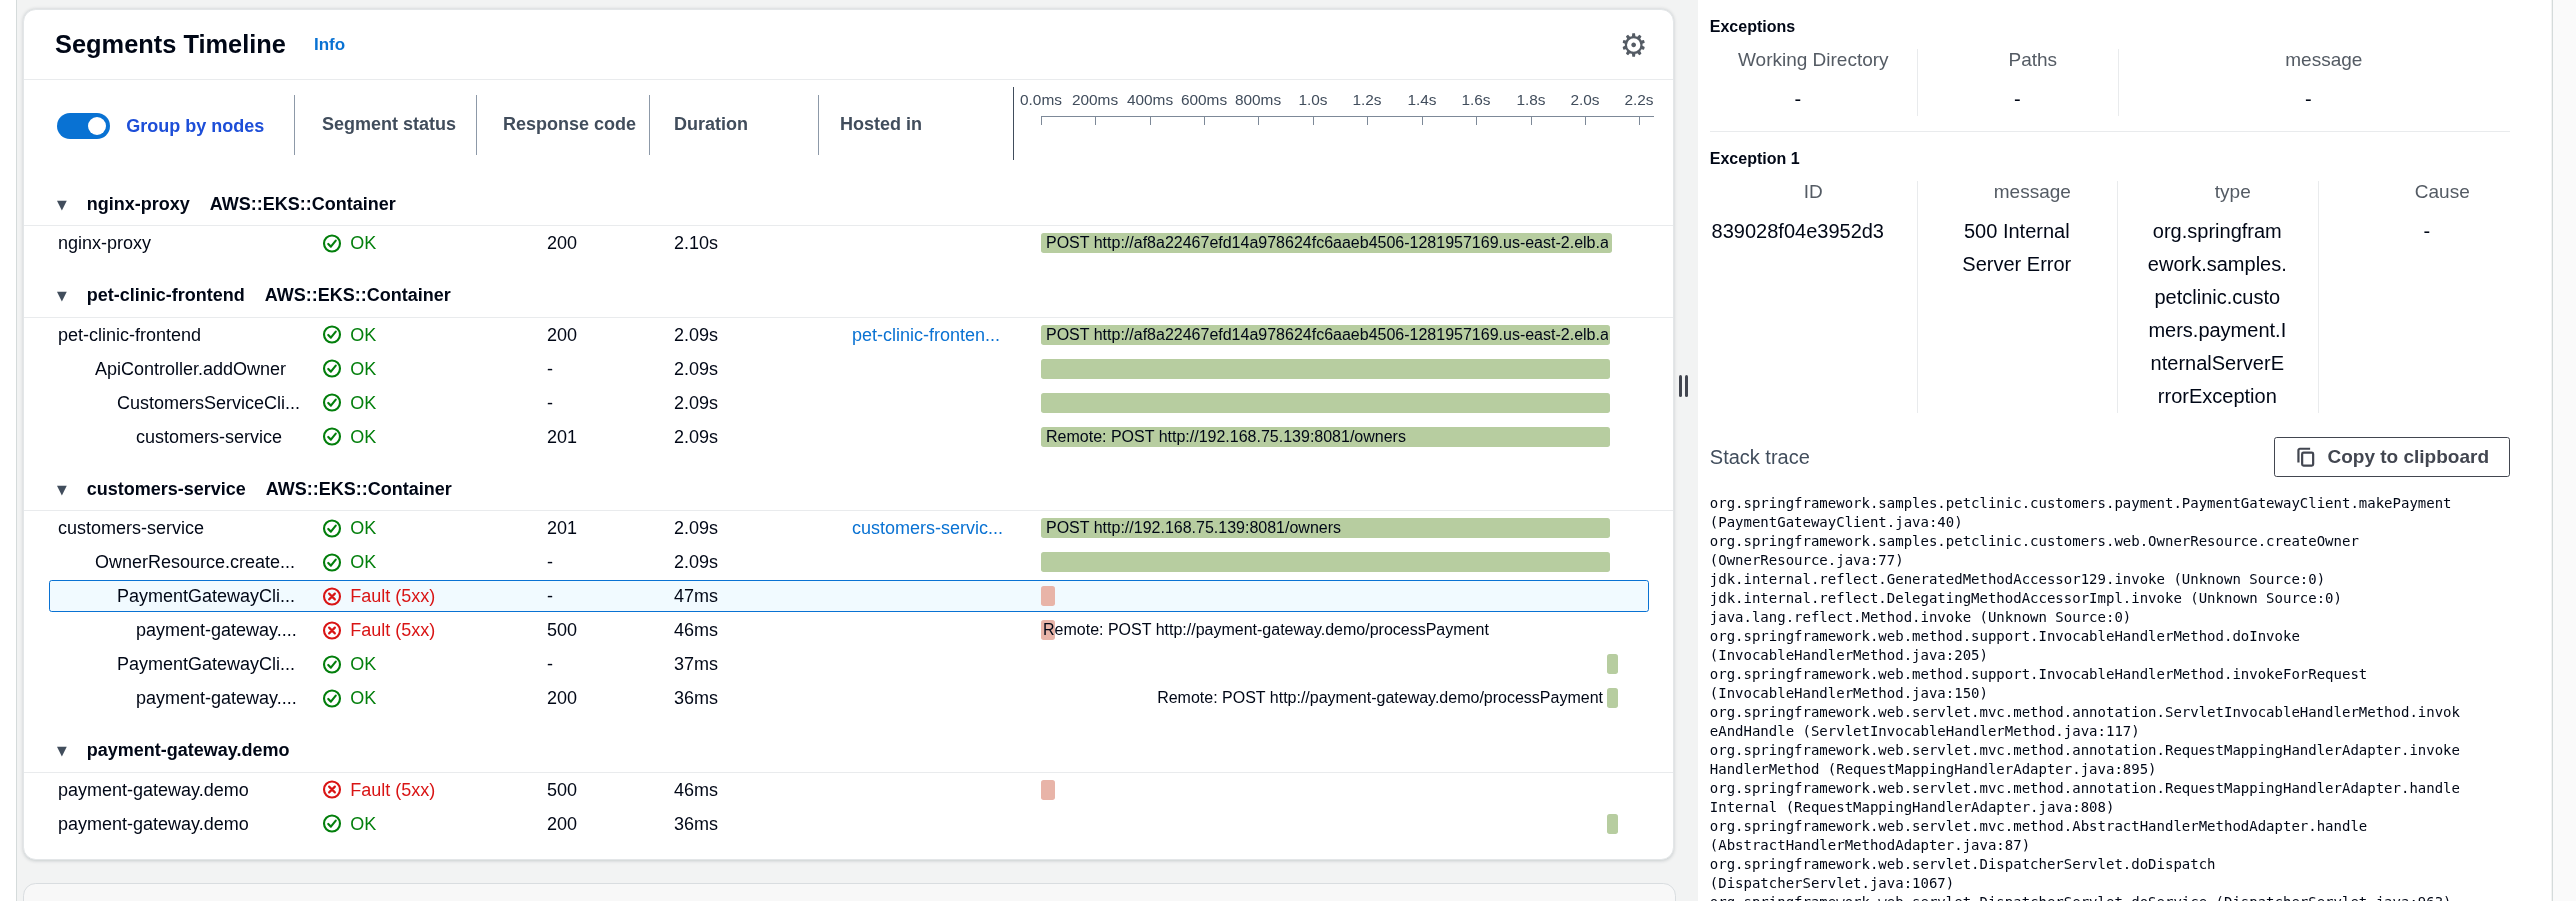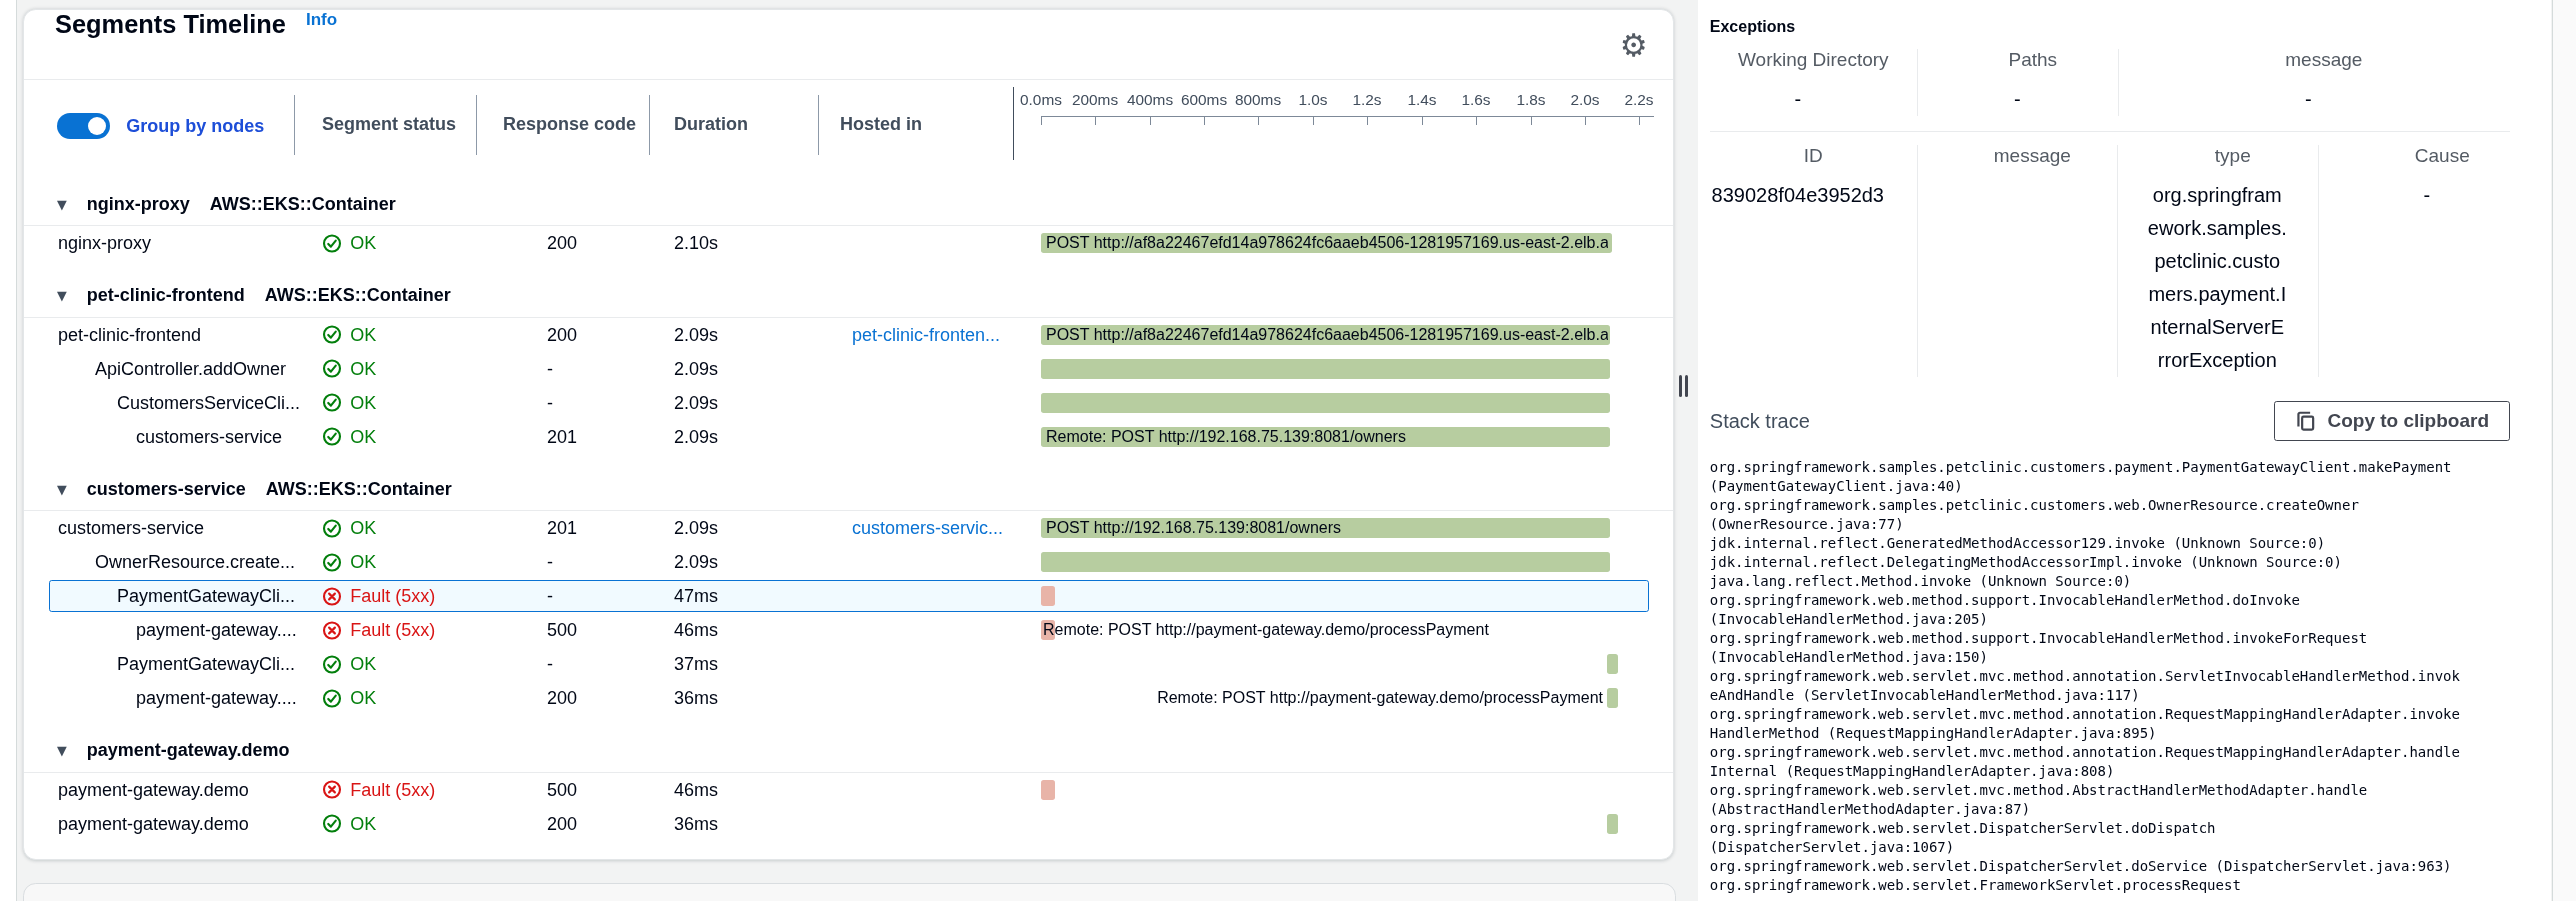--- a/index.html
+++ b/index.html
@@ -3,21 +3,21 @@
 <meta charset="utf-8">
 <style>
   html,body{margin:0;padding:0;background:#f2f3f3;font-family:"Liberation Sans",sans-serif;}
   .page{position:relative;width:2576px;height:902px;overflow:hidden;background:#f2f3f3;}
   .leftstrip{position:absolute;left:0;top:0;width:16.3px;height:902px;background:#ffffff;border-right:0.9px solid #d5dbdb;}
 
   
   .card{position:absolute;left:23px;top:9px;width:1651px;height:851px;background:#ffffff;
         border:0.9px solid #e3e6e8;border-radius:12.7px;box-shadow:0 0.9px 3.6px rgba(0,28,36,.18);
         box-sizing:border-box;overflow:hidden;}
-  .card-header{position:relative;height:69px;border-bottom:0.9px solid #e9ebed;display:flex;padding:0 31px;gap:20px;}
+  .card-header{position:relative;height:69px;border-bottom:0.9px solid #e9ebed;display:flex;align-items:center;padding:0 31px;gap:28px;}
   .card-title{font-size:25.4px;font-weight:700;color:#000716;}
   .info-link{font-size:17px;font-weight:700;color:#0972d3;}
   .gear{position:absolute;right:25.4px;top:50%;transform:translateY(-50%);font-family:"DejaVu Sans",sans-serif;font-size:31px;color:#545b64;line-height:1;}
 
   
   .toolbar{position:relative;height:103px;}
   .toggle-wrap{position:absolute;left:33px;top:33px;display:flex;align-items:center;gap:16.3px;}
   .toggle{position:relative;width:53px;height:26px;border-radius:13.6px;background:#0972d3;}
   .toggle .knob{position:absolute;right:4.5px;top:4.1px;width:18px;height:18px;border-radius:50%;background:#ffffff;}
   .toggle-label{font-size:18px;font-weight:700;color:#1d4ed8;}
@@ -358,28 +358,30 @@
         <div class="kval">-</div>
       </div>
       <div class="kcol k3">
         <div class="klabel">message</div>
         <div class="kval">-</div>
       </div>
     </div>
 
     <hr class="rule">
 
+    <div class="ex-title">Exception 1</div>
 
     <div class="kgrid ex1">
       <div class="kcol k1">
         <div class="klabel">ID</div>
         <div class="kval brk">839028f04e3952d3</div>
       </div>
       <div class="kcol k2">
         <div class="klabel">message</div>
+        <div class="kval">500 Internal Server Error</div>
       </div>
       <div class="kcol k3">
         <div class="klabel">type</div>
         <div class="kval brk">org.springframework.samples.petclinic.customers.payment.InternalServerErrorException</div>
       </div>
       <div class="kcol k4">
         <div class="klabel">Cause</div>
         <div class="kval">-</div>
       </div>
     </div>

